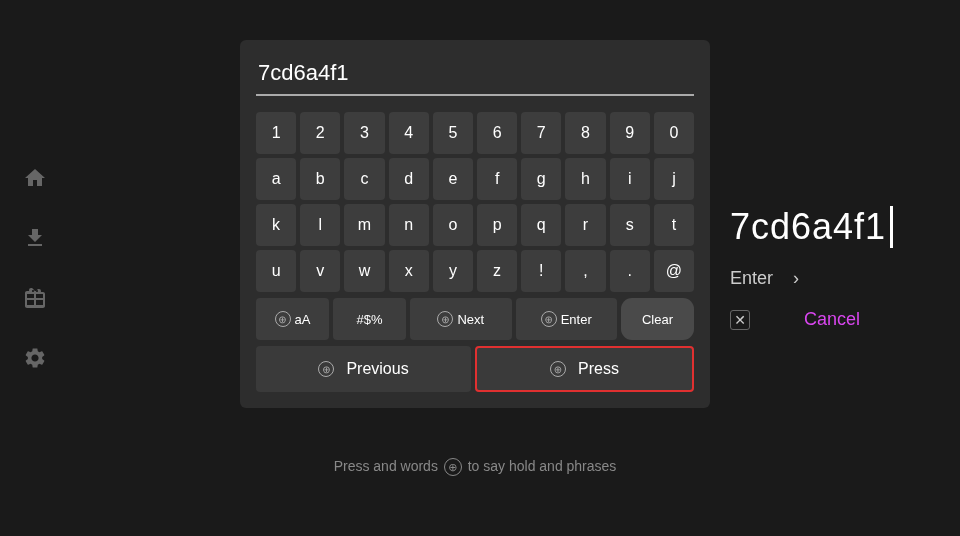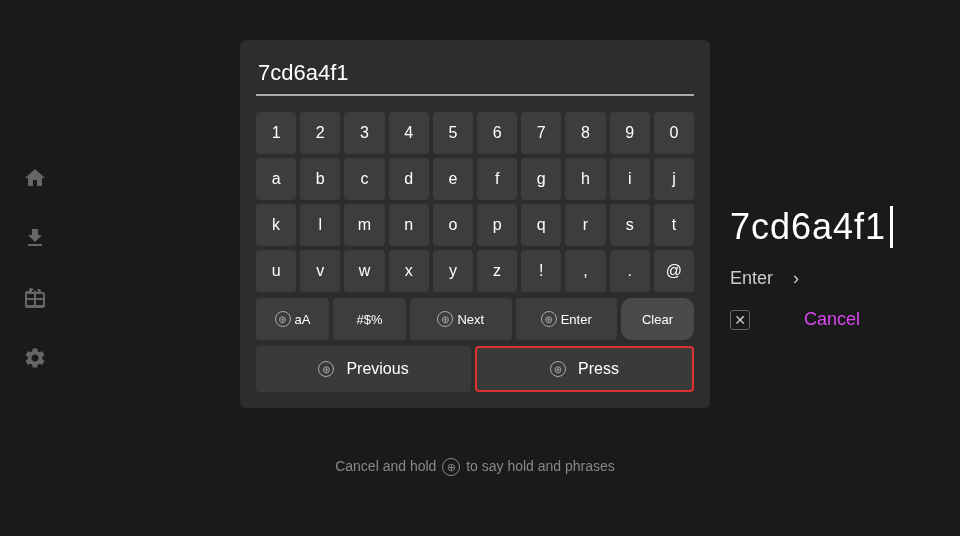--- a/index.html
+++ b/index.html
@@ -368,21 +368,21 @@
     </button>
     <button class="key-nav key-next">
       <span class="circle-icon" style="border-color:#aaa; color:#aaa;">⊕</span>
       <span>Press</span>
     </button>
   </div>
 
 </div>
 
 <div class="kb-hint" style="position:absolute; left:240px; bottom:60px; width:470px;">
-  <span>Cancel and hold</span>
+  <span>Press and words</span>
   <span class="hint-circle">⊕</span>
   <span>to say hold and phrases</span>
 </div>
 
 <div class="right-panel">
   <div class="display-text">7cd6a4f1</div>
 
   <div class="right-action">
     <span class="right-action-label">Enter</span>
     <span class="right-action-icon">›</span>

